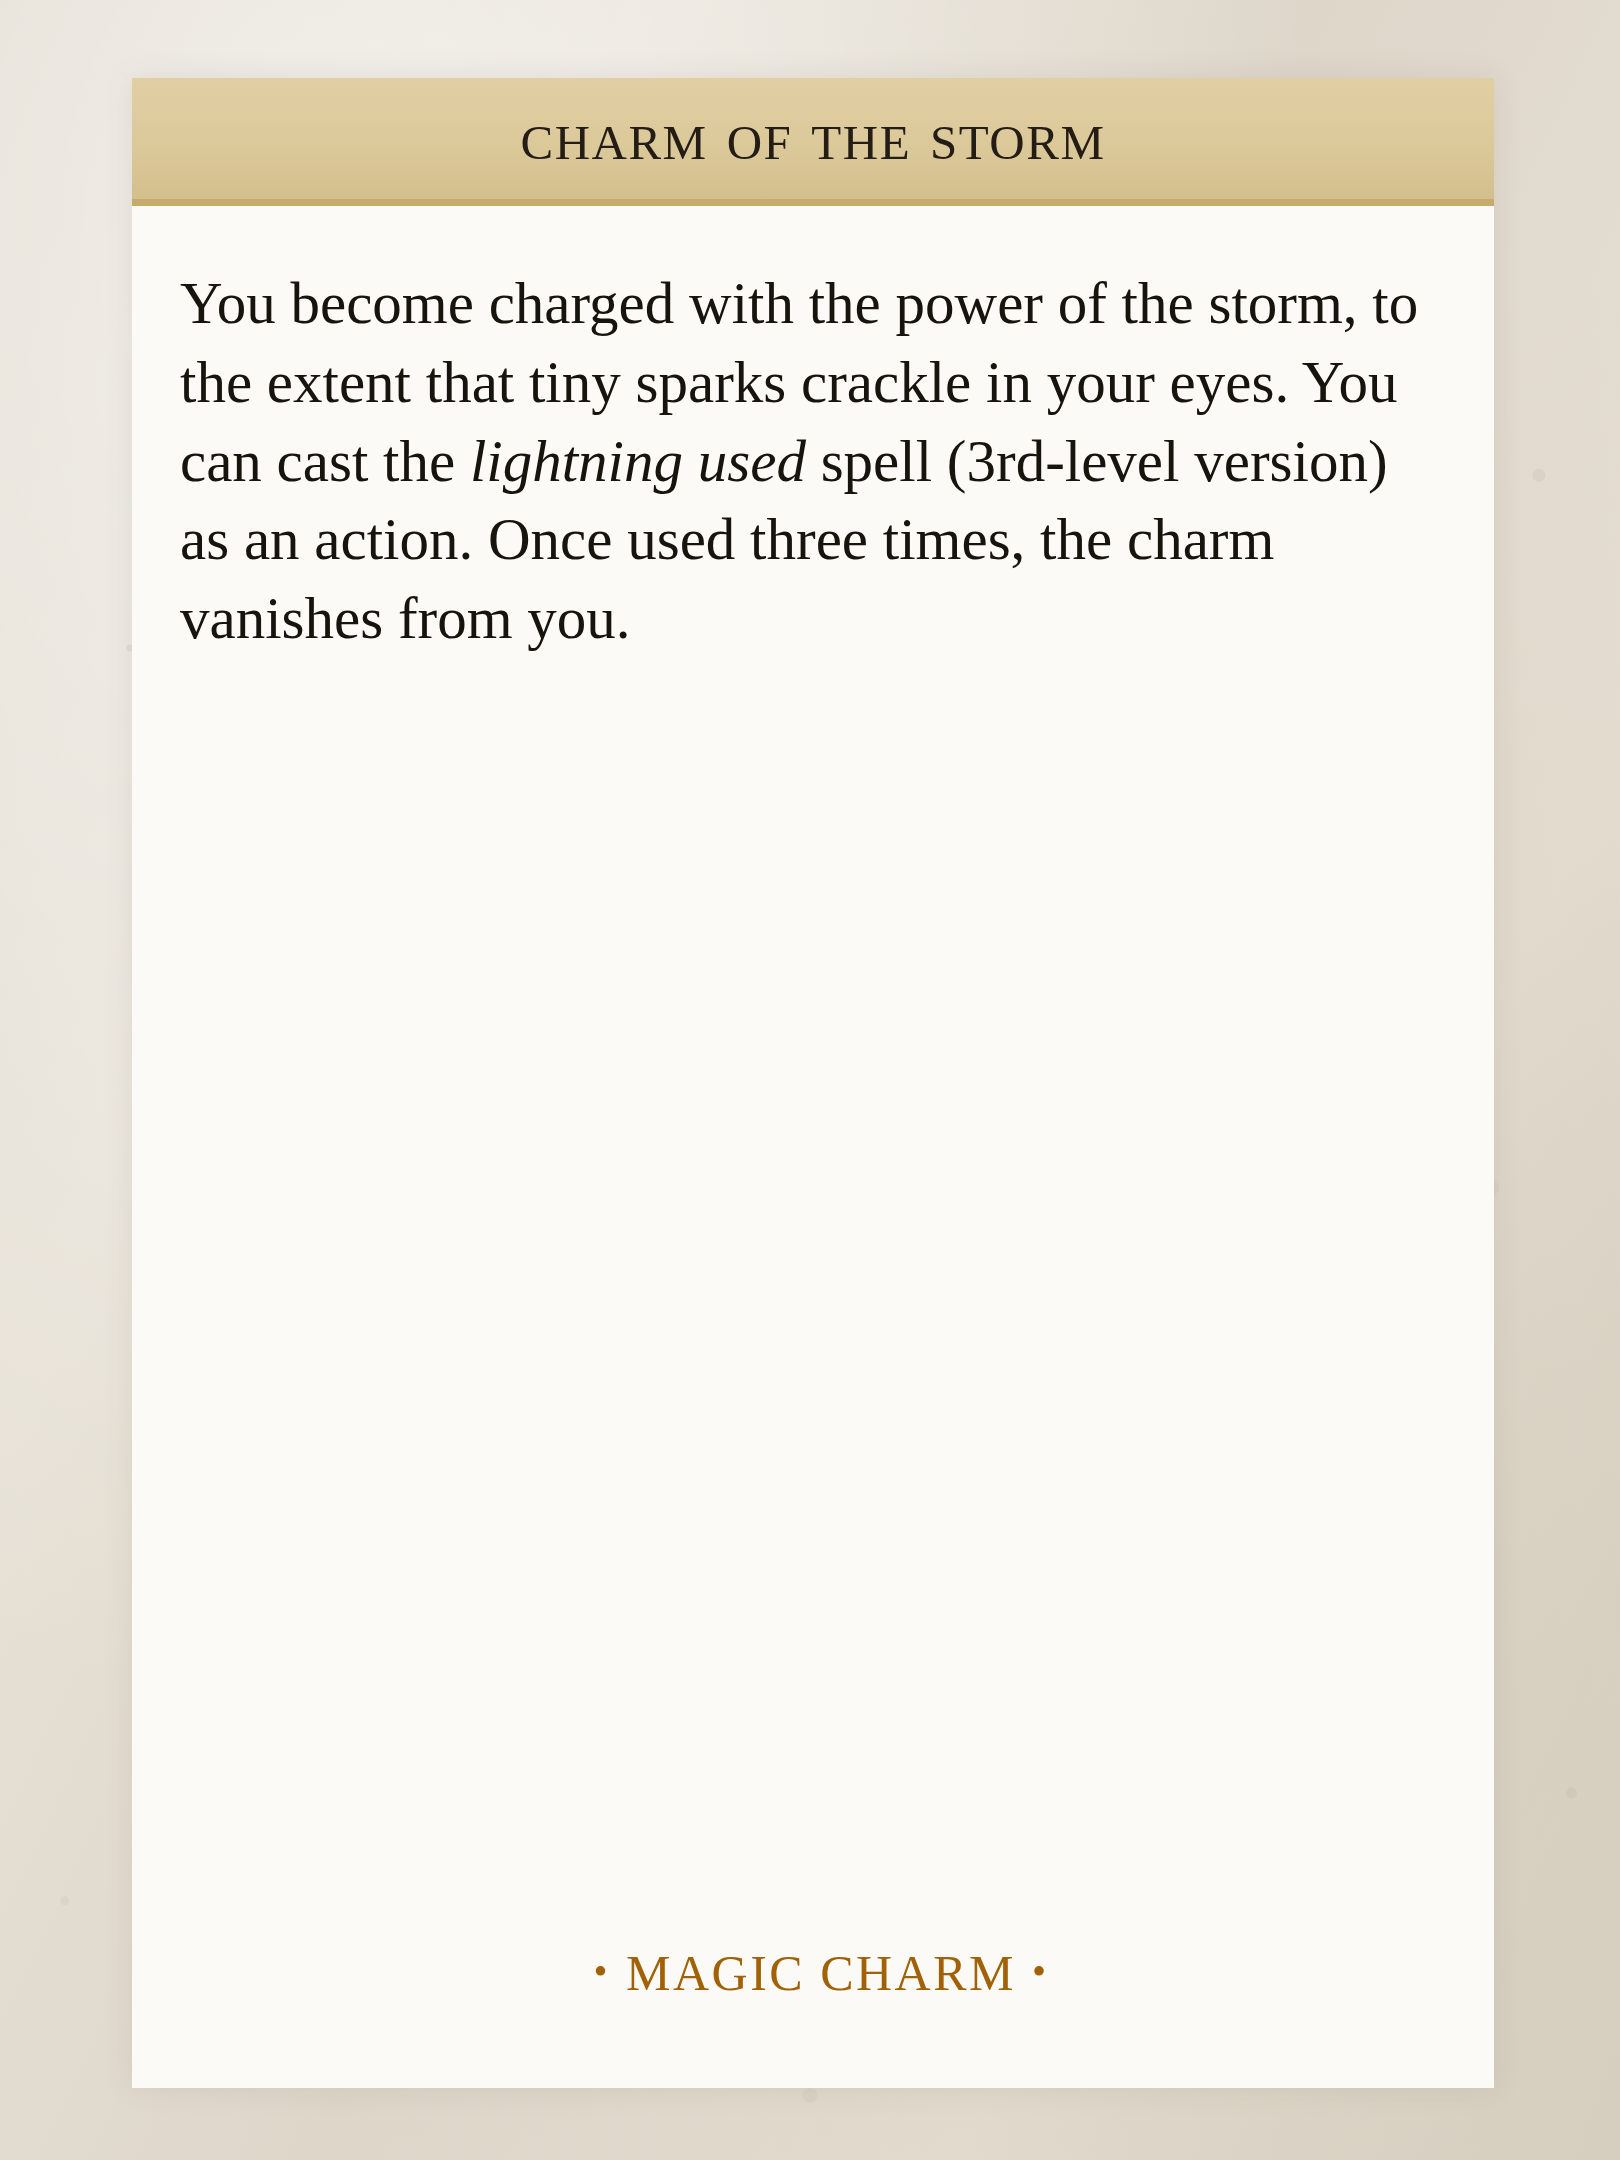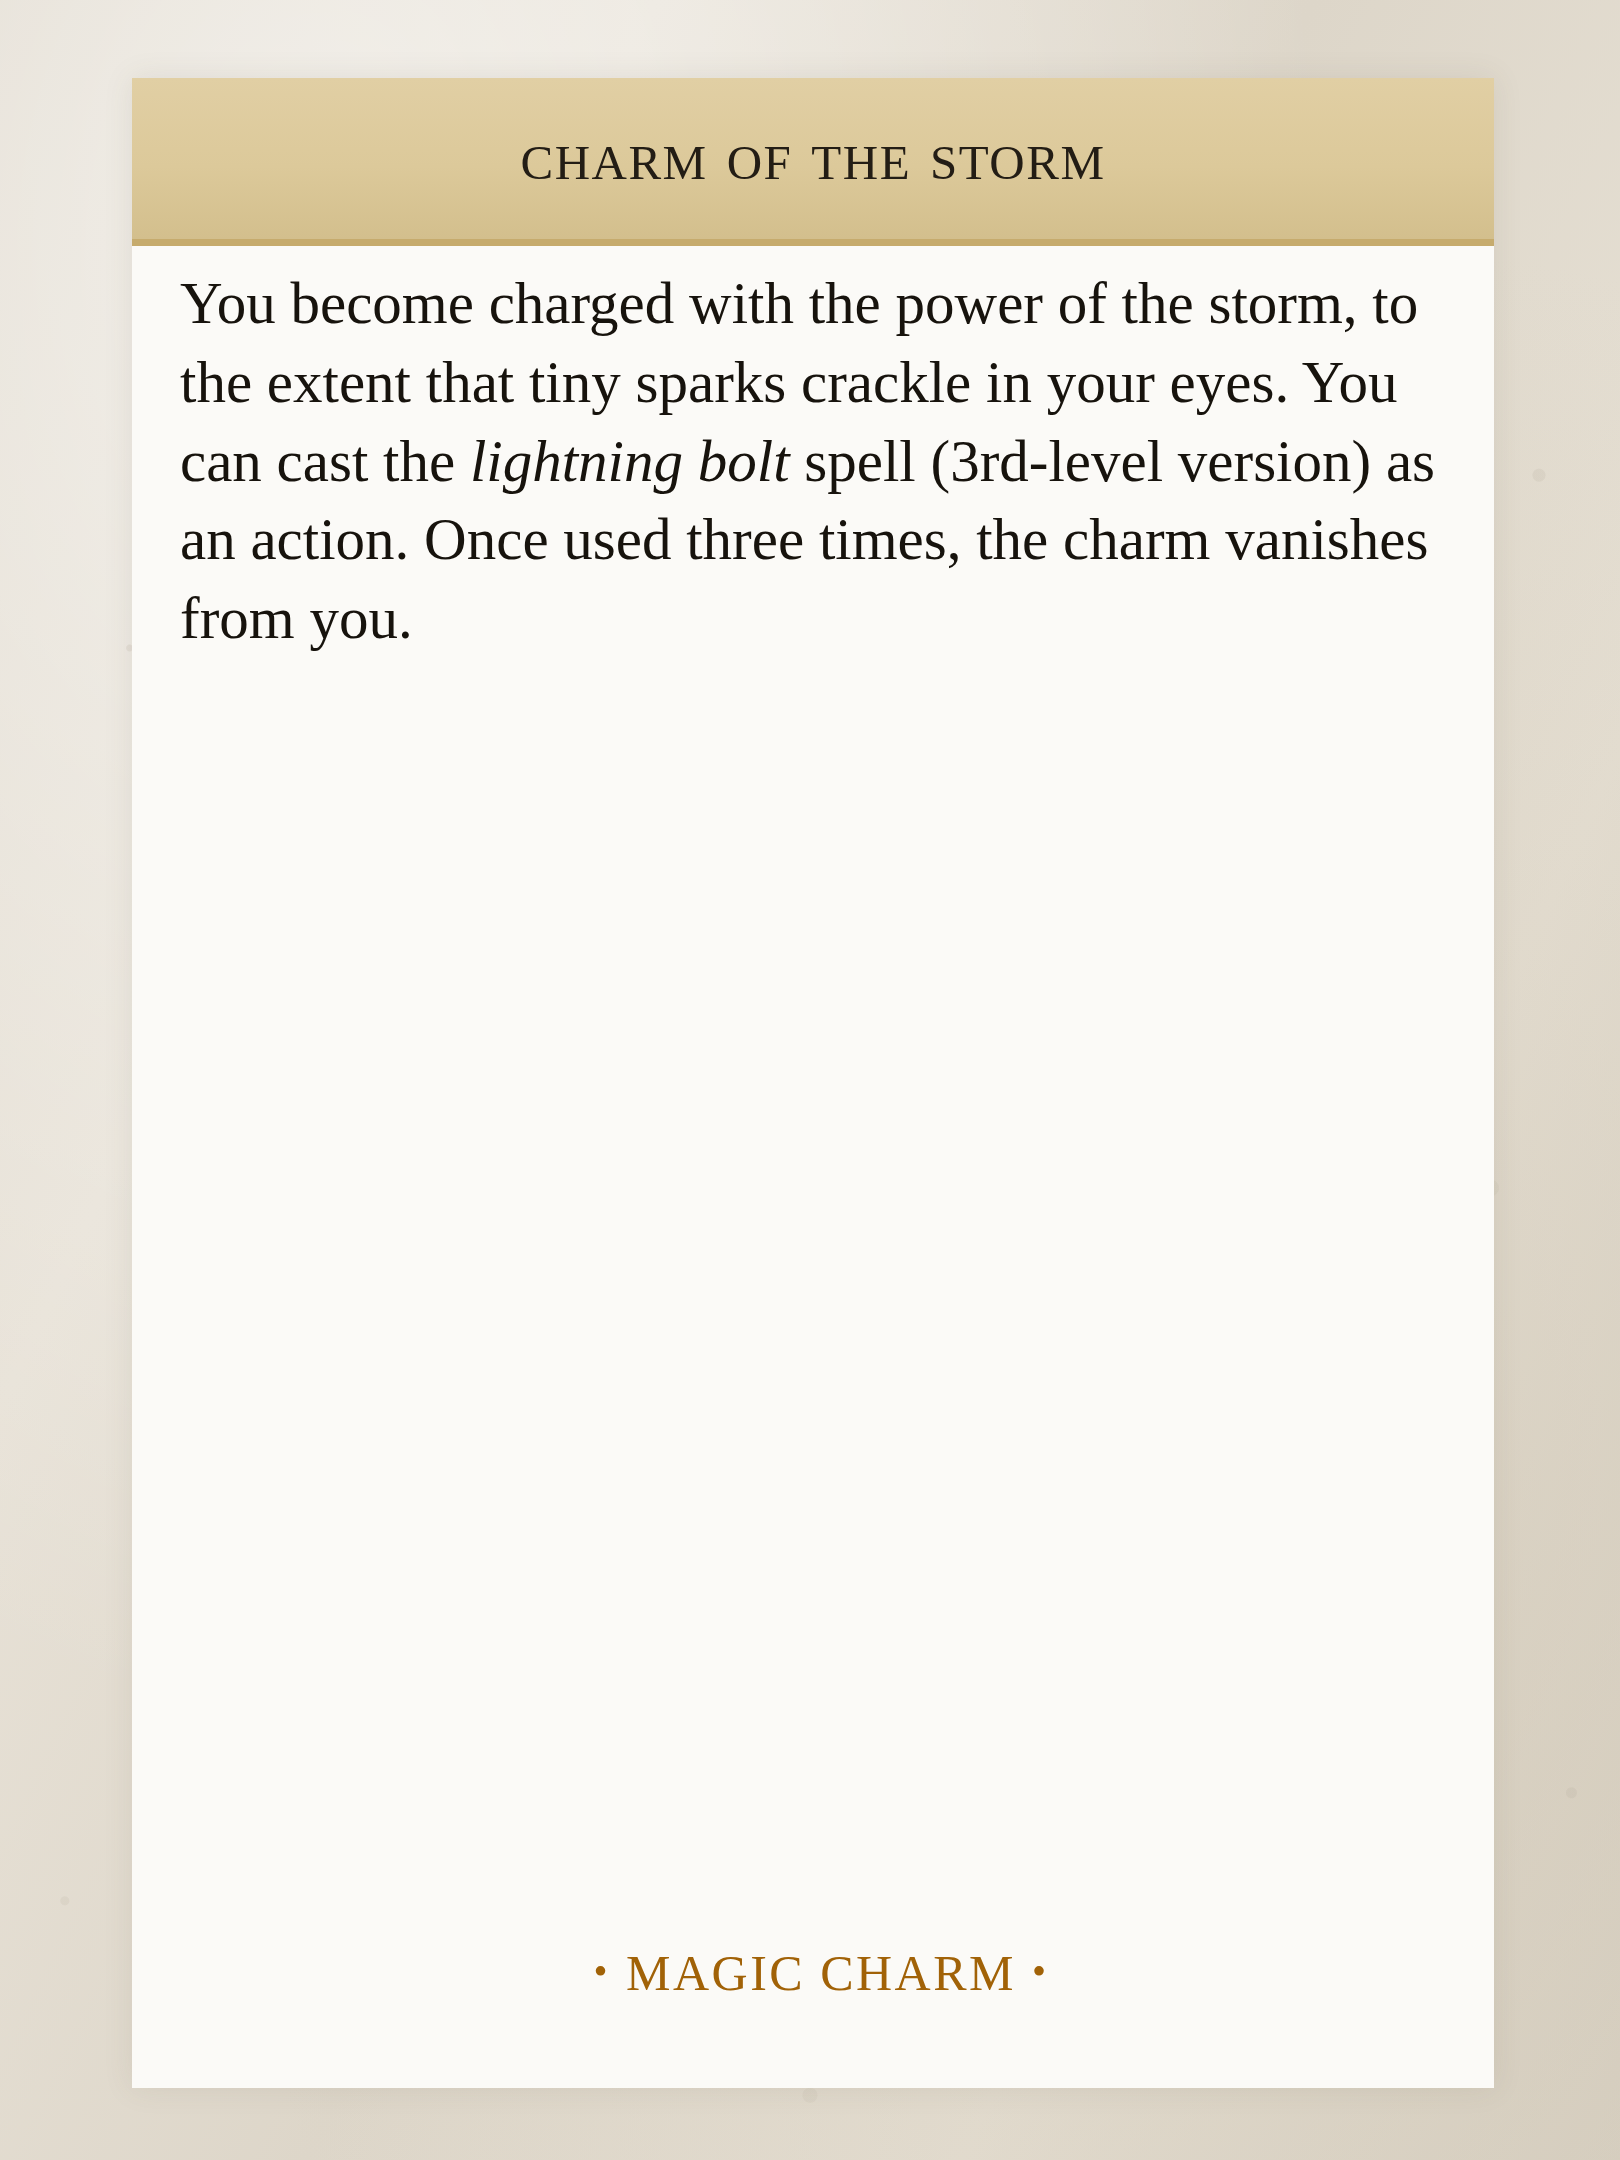--- a/index.html
+++ b/index.html
@@ -51,21 +51,21 @@
     background: #fbfaf7;
     box-shadow: 0 0 28px rgba(90,80,60,0.10);
   }
 
   
   #title-banner {
     position: absolute;
     left: 0;
     top: 0;
     width: 100%;
-    height: 168px;
+    height: 128px;
     background: linear-gradient(180deg, #e1cfa4 0%, #dcc99a 55%, #d3bf8d 100%);
     border-bottom: 7px solid #c6ab6d;
     display: flex;
     align-items: center;
     justify-content: center;
     box-sizing: border-box;
   }
   #card-title {
     font-family: "Liberation Serif", serif;
     font-size: 70px;
@@ -126,21 +126,21 @@
 <div id="card-root">
   <div id="texture-overlay"></div>
 
   <div id="card-panel">
 
     <div id="title-banner">
       <div id="card-title">Charm of the Storm</div>
     </div>
 
     <div id="card-body">
-      <p class="body-para"><span>You become charged with the power of the storm, to the extent that tiny sparks crackle in your eyes. You can cast the </span><span class="spell-italic">lightning bolt</span><span> spell (3rd-level version) as an action. Once used three times, the charm vanishes from you.</span></p>
+      <p class="body-para"><span>You become charged with the power of the storm, to the extent that tiny sparks crackle in your eyes. You can cast the </span><span class="spell-italic">lightning used</span><span> spell (3rd-level version) as an action. Once used three times, the charm vanishes from you.</span></p>
     </div>
 
     <div id="card-footer">
       <span class="bullet-dot">•</span><span id="footer-label">Magic Charm</span><span class="bullet-dot">•</span>
     </div>
 
   </div>
 </div>
 
 </body></html>

